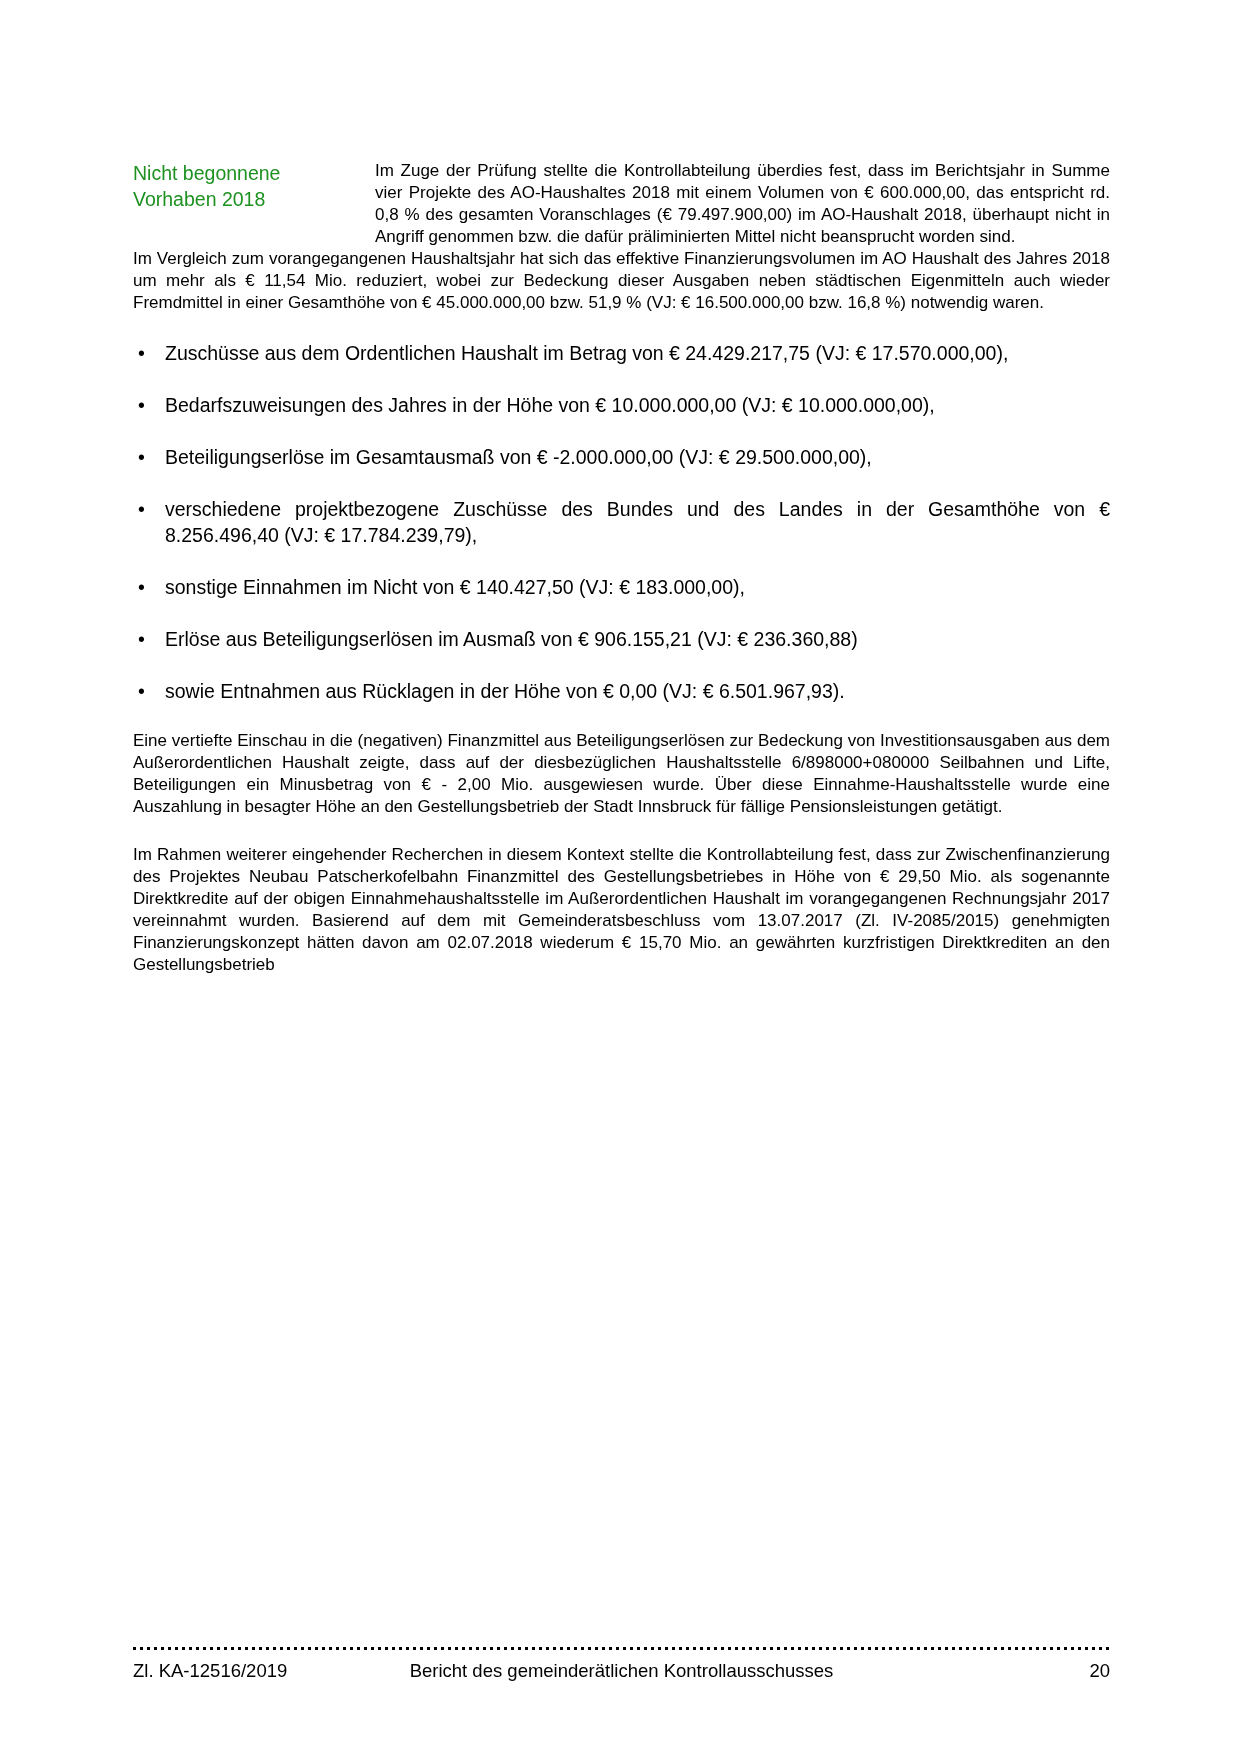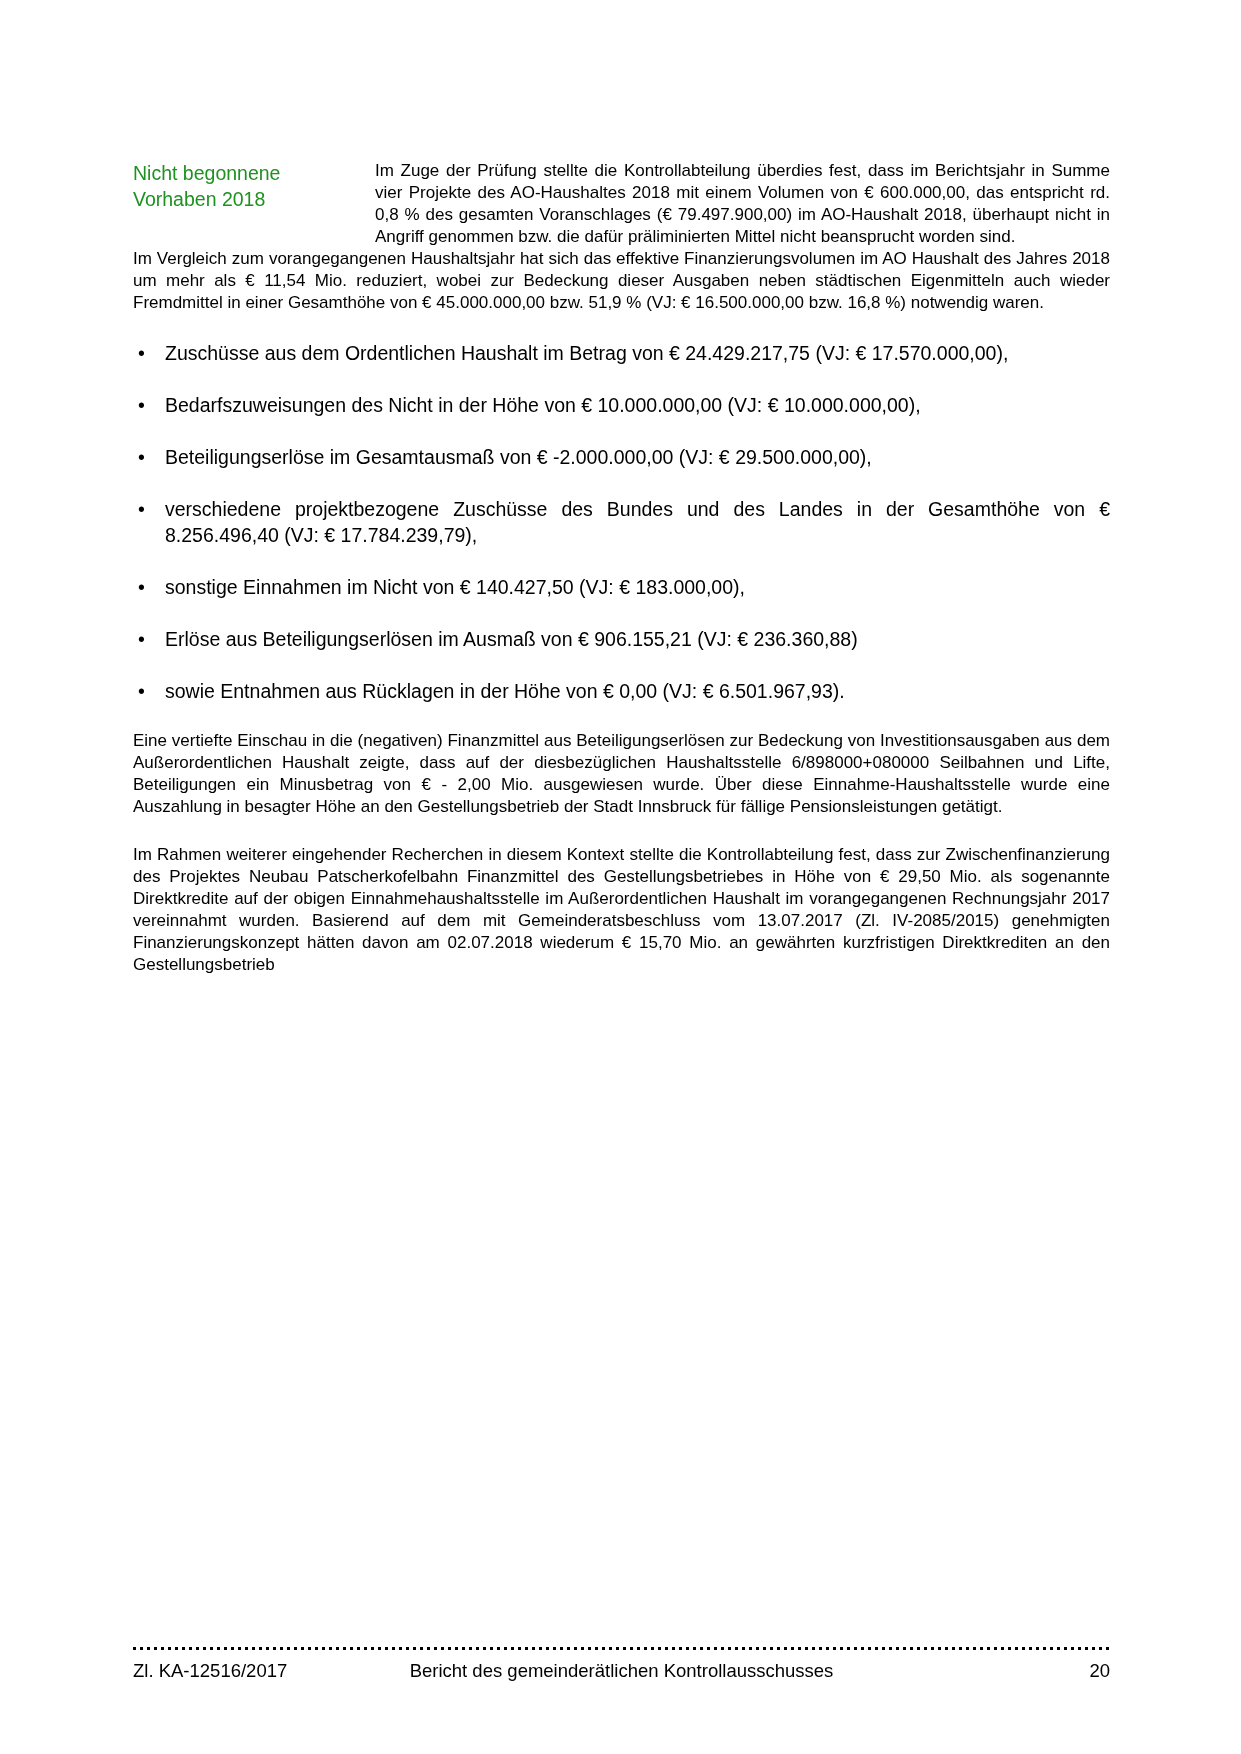--- a/index.html
+++ b/index.html
@@ -124,21 +124,21 @@
       <div class="section-body">
         <p class="para">Im Vergleich zum vorangegangenen Haushaltsjahr hat sich das effektive Finanzierungsvolumen im AO Haushalt des Jahres 2018 um mehr als € 11,54 Mio. reduziert, wobei zur Bedeckung dieser Ausgaben neben städtischen Eigenmitteln auch wieder Fremdmittel in einer Gesamthöhe von € 45.000.000,00 bzw. 51,9 % (VJ: € 16.500.000,00 bzw. 16,8 %) notwendig waren.</p>
 
         <ul class="bullet-list">
           <li class="bullet-item">
             <span class="bullet-marker">•</span>
             <span class="bullet-text">Zuschüsse aus dem Ordentlichen Haushalt im Betrag von € 24.429.217,75 (VJ: € 17.570.000,00),</span>
           </li>
           <li class="bullet-item">
             <span class="bullet-marker">•</span>
-            <span class="bullet-text">Bedarfszuweisungen des Nicht in der Höhe von € 10.000.000,00 (VJ: € 10.000.000,00),</span>
+            <span class="bullet-text">Bedarfszuweisungen des Jahres in der Höhe von € 10.000.000,00 (VJ: € 10.000.000,00),</span>
           </li>
           <li class="bullet-item">
             <span class="bullet-marker">•</span>
             <span class="bullet-text">Beteiligungserlöse im Gesamtausmaß von € -2.000.000,00 (VJ: € 29.500.000,00),</span>
           </li>
           <li class="bullet-item">
             <span class="bullet-marker">•</span>
             <span class="bullet-text">verschiedene projektbezogene Zuschüsse des Bundes und des Landes in der Gesamthöhe von € 8.256.496,40 (VJ: € 17.784.239,79),</span>
           </li>
           <li class="bullet-item">
@@ -158,19 +158,19 @@
         <p class="para">Eine vertiefte Einschau in die (negativen) Finanzmittel aus Beteiligungserlösen zur Bedeckung von Investitionsausgaben aus dem Außerordentlichen Haushalt zeigte, dass auf der diesbezüglichen Haushaltsstelle 6/898000+080000 Seilbahnen und Lifte, Beteiligungen ein Minusbetrag von € - 2,00 Mio. ausgewiesen wurde. Über diese Einnahme-Haushaltsstelle wurde eine Auszahlung in besagter Höhe an den Gestellungsbetrieb der Stadt Innsbruck für fällige Pensionsleistungen getätigt.</p>
         <p class="para">Im Rahmen weiterer eingehender Recherchen in diesem Kontext stellte die Kontrollabteilung fest, dass zur Zwischenfinanzierung des Projektes Neubau Patscherkofelbahn Finanzmittel des Gestellungsbetriebes in Höhe von € 29,50 Mio. als sogenannte Direktkredite auf der obigen Einnahmehaushaltsstelle im Außerordentlichen Haushalt im vorangegangenen Rechnungsjahr 2017 vereinnahmt wurden. Basierend auf dem mit Gemeinderatsbeschluss vom 13.07.2017 (Zl. IV-2085/2015) genehmigten Finanzierungskonzept hätten davon am 02.07.2018 wiederum € 15,70 Mio. an gewährten kurzfristigen Direktkrediten an den Gestellungsbetrieb</p>
       </div>
     </section>
 
   </main>
 
   <footer class="page-footer">
     <div class="footer-divider"></div>
     <div class="footer-row">
-      <span class="footer-reference">Zl. KA-12516/2017</span>
+      <span class="footer-reference">Zl. KA-12516/2019</span>
       <span class="footer-title">Bericht des gemeinderätlichen Kontrollausschusses</span>
       <span class="footer-page-number">20</span>
     </div>
   </footer>
 
 </div>
 
 </body></html>

